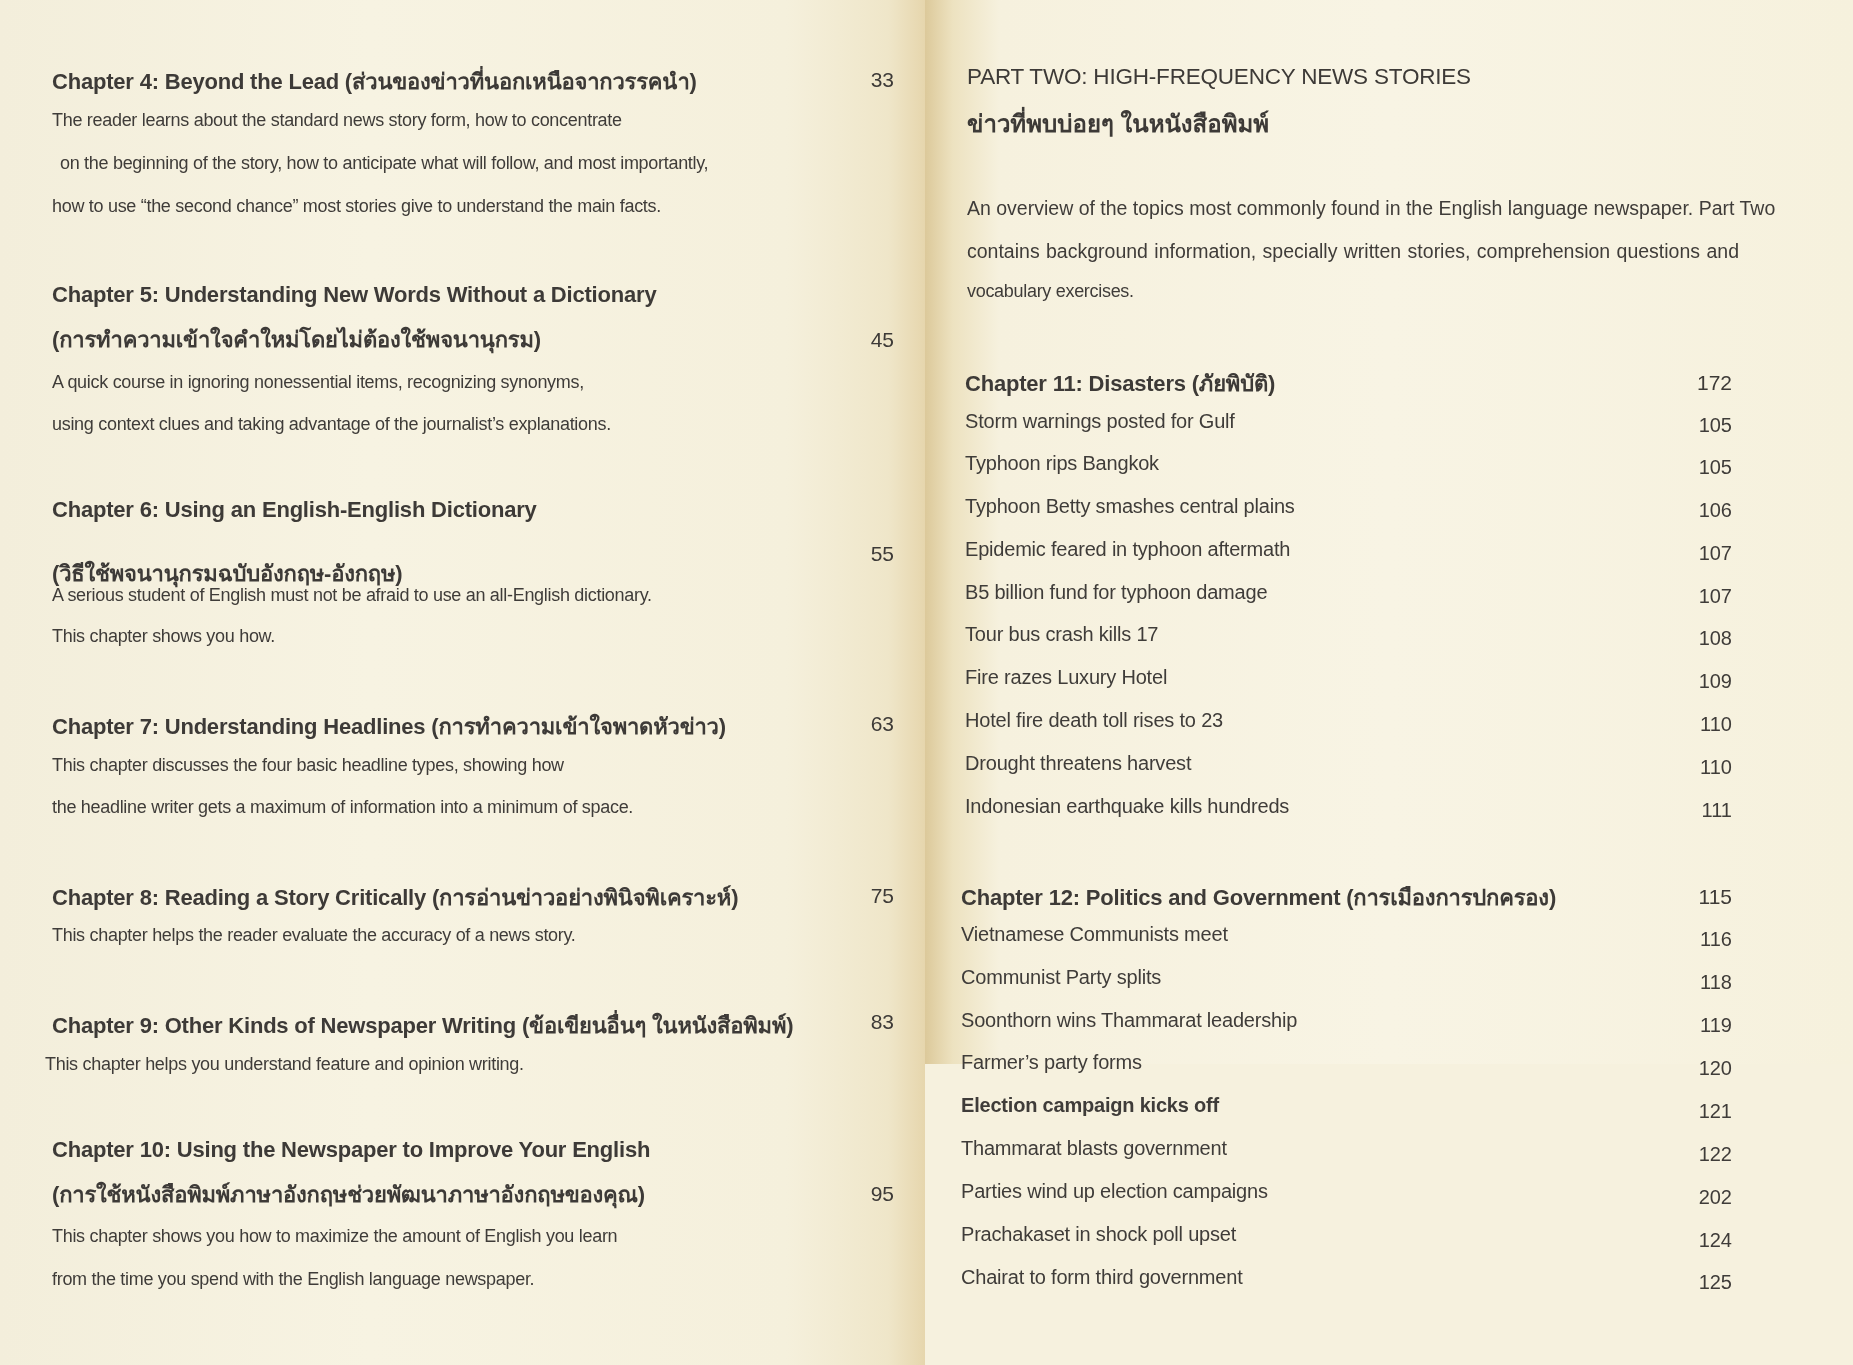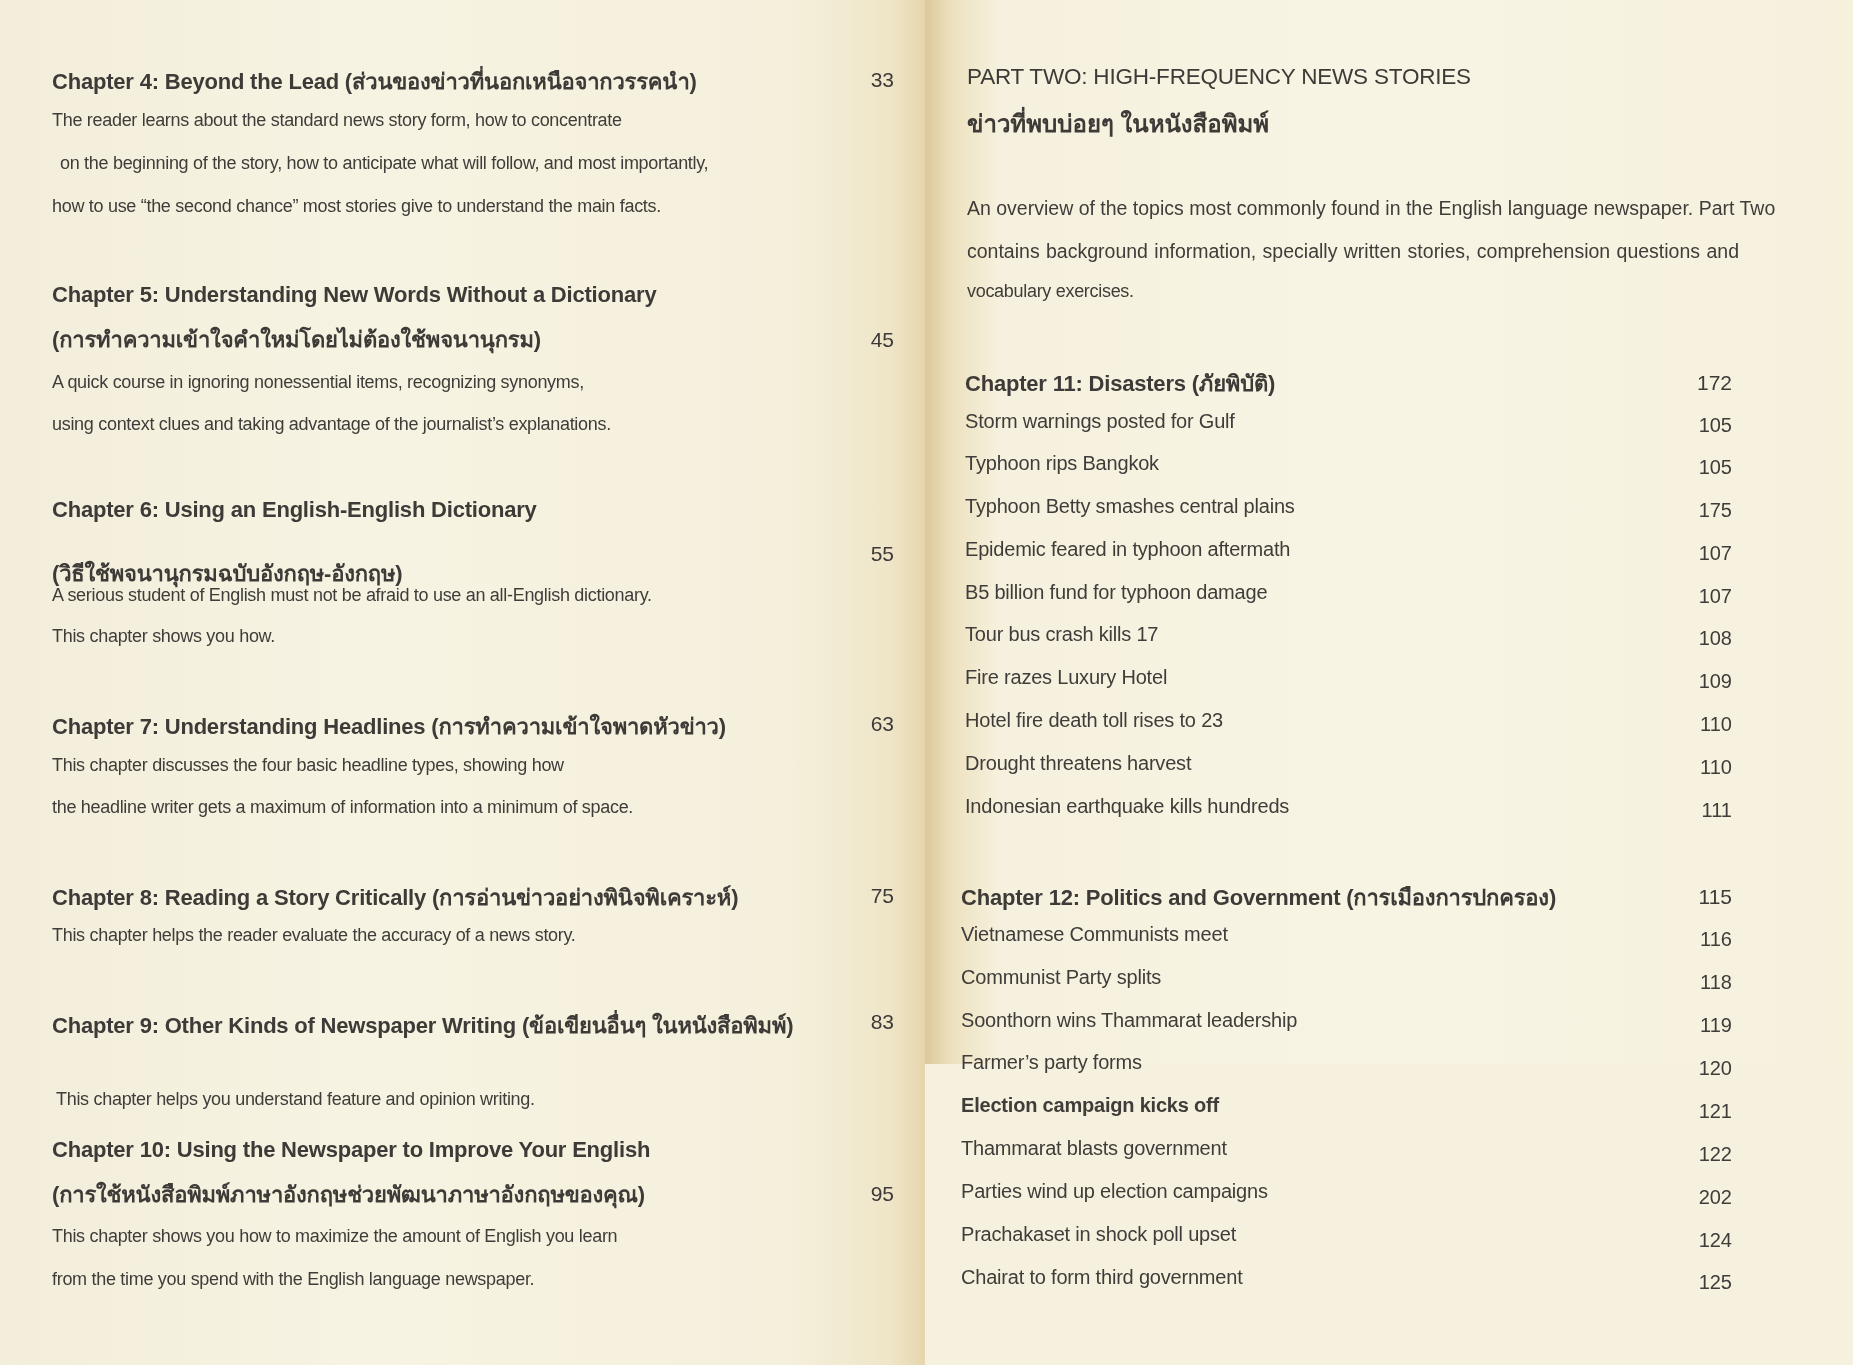--- a/index.html
+++ b/index.html
@@ -81,21 +81,21 @@
 
     <div class="entry">
       <div class="ch-title" style="left:52px;top:880px;">Chapter 8: Reading a Story Critically (การอ่านข่าวอย่างพินิจพิเคราะห์)</div>
       <div class="ch-page" style="left:834px;top:884px;">75</div>
       <div class="desc" style="left:52px;top:925px;">This chapter helps the reader evaluate the accuracy of a news story.</div>
     </div>
 
     <div class="entry">
       <div class="ch-title" style="left:52px;top:1008px;">Chapter 9: Other Kinds of Newspaper Writing (ข้อเขียนอื่นๆ ในหนังสือพิมพ์)</div>
       <div class="ch-page" style="left:834px;top:1010px;">83</div>
-      <div class="desc" style="left:56px;top:1054px;margin-top:35px;">This chapter helps you understand feature and opinion writing.</div>
+      <div class="desc" style="left:45px;top:1054px;">This chapter helps you understand feature and opinion writing.</div>
     </div>
 
     <div class="entry">
       <div class="ch-title" style="left:52px;top:1137px;">Chapter 10: Using the Newspaper to Improve Your English</div>
       <div class="ch-title thai" style="left:52px;top:1177px;">(การใช้หนังสือพิมพ์ภาษาอังกฤษช่วยพัฒนาภาษาอังกฤษของคุณ)</div>
       <div class="ch-page" style="left:834px;top:1182px;">95</div>
       <div class="desc" style="left:52px;top:1226px;">This chapter shows you how to maximize the amount of English you learn</div>
       <div class="desc" style="left:52px;top:1269px;">from the time you spend with the English language newspaper.</div>
     </div>
   </div>
@@ -114,21 +114,21 @@
       <div class="ch-title" style="left:40px;top:366px;">Chapter 11: Disasters (ภัยพิบัติ)</div>
       <div class="ch-page" style="left:747px;top:371px;">172</div>
 
       <div class="story" style="left:40px;top:410px;">Storm warnings posted for Gulf</div>
       <div class="story-page" style="left:747px;top:414px;">105</div>
 
       <div class="story" style="left:40px;top:452px;">Typhoon rips Bangkok</div>
       <div class="story-page" style="left:747px;top:456px;">105</div>
 
       <div class="story" style="left:40px;top:495px;">Typhoon Betty smashes central plains</div>
-      <div class="story-page" style="left:747px;top:499px;">175</div>
+      <div class="story-page" style="left:747px;top:499px;">106</div>
 
       <div class="story" style="left:40px;top:538px;">Epidemic feared in typhoon aftermath</div>
       <div class="story-page" style="left:747px;top:542px;">107</div>
 
       <div class="story" style="left:40px;top:581px;">B5 billion fund for typhoon damage</div>
       <div class="story-page" style="left:747px;top:585px;">107</div>
 
       <div class="story" style="left:40px;top:623px;">Tour bus crash kills 17</div>
       <div class="story-page" style="left:747px;top:627px;">108</div>
 

